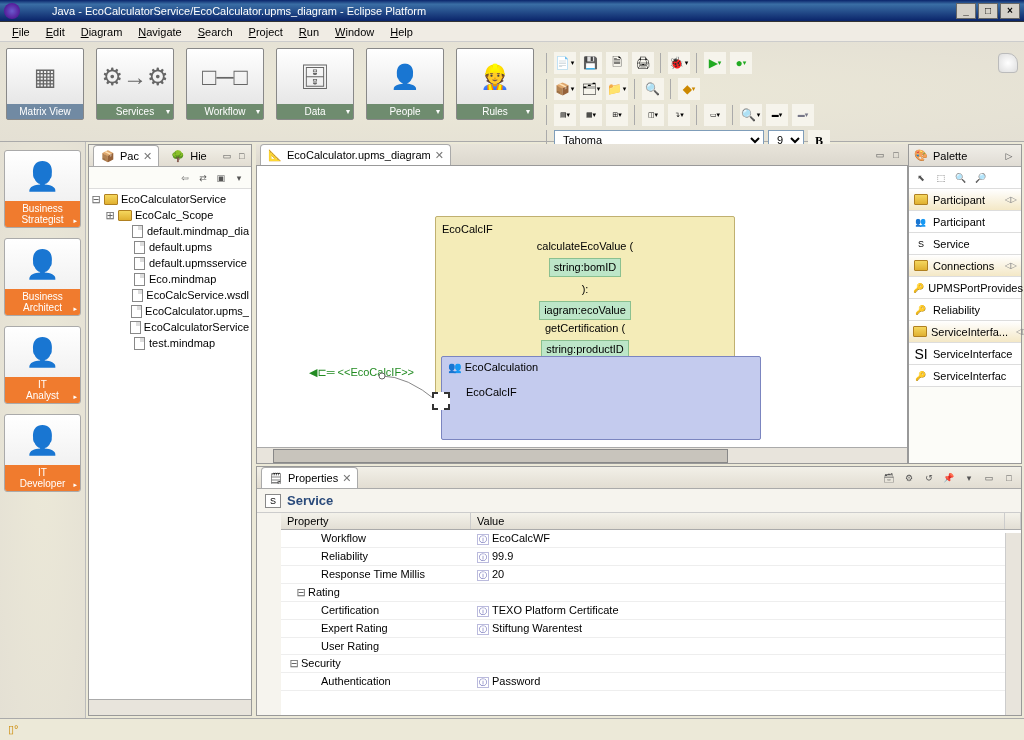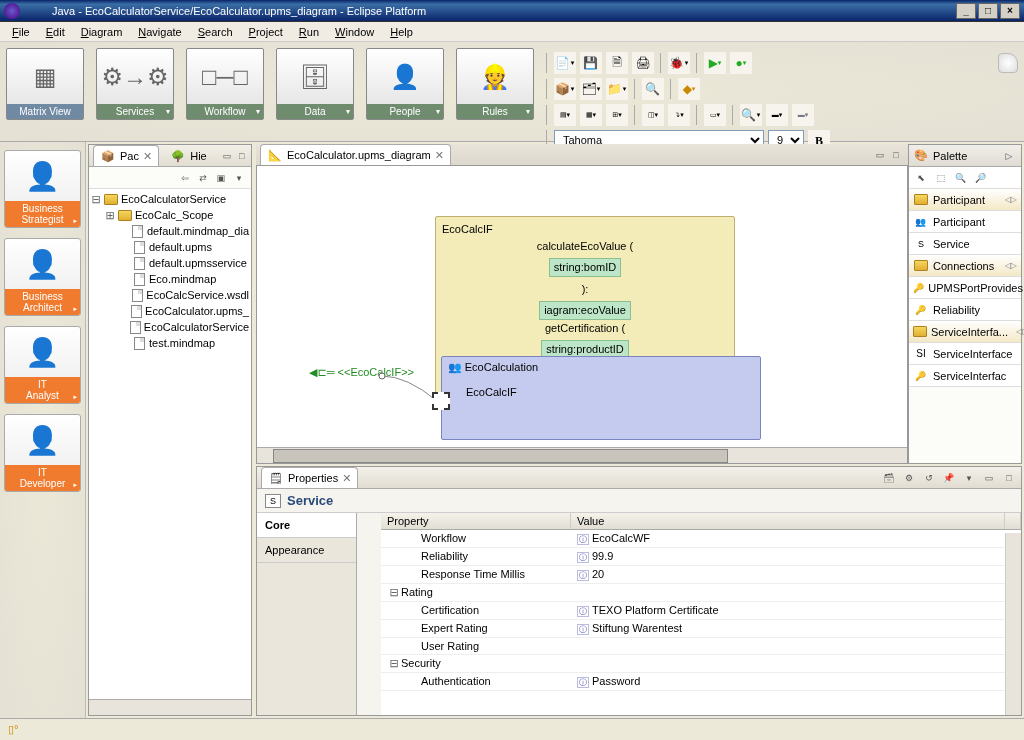--- a/index.html
+++ b/index.html
@@ -418,21 +418,21 @@
               </div>
               <div class="palrow sec">
                 <span class="ti">
                   <span class="ico-folder"></span>
                 </span>
                 <span>ServiceInterfa...</span>
                 <div class="spacer"></div>
                 <span style="font-size:8px;color:#888">◁▷</span>
               </div>
               <div class="palrow">
-                <span class="ti" style="font-size:10px">SI</span>
+                <span class="ti" style="font-size:14px">SI</span>
                 <span>ServiceInterface</span>
               </div>
               <div class="palrow">
                 <span class="ti" style="font-size:9px">🔑</span>
                 <span>ServiceInterfac</span>
               </div>
             </div>
         </div>
       </div>
 
@@ -450,44 +450,40 @@
           <div class="panelbtn">📌</div>
           <div class="panelbtn">▾</div>
           <div class="panelbtn">▭</div>
           <div class="panelbtn">□</div>
         </div>
         <div style="padding:4px 8px;border-bottom:1px solid #ccc;display:flex;align-items:center;gap:6px;">
           <span style="width:16px;height:14px;border:1px solid #888;background:#fff;display:inline-flex;align-items:center;justify-content:center;font-size:9px;">S</span>
           <span style="font-weight:bold;color:#2a4a7a;font-size:13px;">Service</span>
         </div>
         <div class="propmain">
-          <div class="proptabs" id="proptabs">
-              <div class="ptab active">Core</div>
-              <div class="ptab">Appearance</div>
-            </div>
           <div class="proptable" id="proptable">
               <div class="pcolh">
                 <div class="pc1">Property</div>
                 <div class="pc2">Value</div>
                 <div style="width:16px"></div>
               </div>
               <div class="pr">
                 <div class="pc1" style="padding-left:26px"><span class="pexp"></span>Workflow</div>
                 <div class="pc2"><span style="color:#55a;font-size:8px;border:1px solid #bbd;padding:0 1px;margin-right:3px">ⓘ</span>EcoCalcWF</div>
               </div>
               <div class="pr">
                 <div class="pc1" style="padding-left:26px"><span class="pexp"></span>Reliability</div>
                 <div class="pc2"><span style="color:#55a;font-size:8px;border:1px solid #bbd;padding:0 1px;margin-right:3px">ⓘ</span>99.9</div>
               </div>
               <div class="pr">
                 <div class="pc1" style="padding-left:26px"><span class="pexp"></span>Response Time Millis</div>
                 <div class="pc2"><span style="color:#55a;font-size:8px;border:1px solid #bbd;padding:0 1px;margin-right:3px">ⓘ</span>20</div>
               </div>
               <div class="pr">
-                <div class="pc1" style="padding-left:6px"><span class="pexp">⊟</span>Rating</div>
+                <div class="pc1" style="padding-left:13px"><span class="pexp">⊟</span>Rating</div>
                 <div class="pc2"></div>
               </div>
               <div class="pr">
                 <div class="pc1" style="padding-left:26px"><span class="pexp"></span>Certification</div>
                 <div class="pc2"><span style="color:#55a;font-size:8px;border:1px solid #bbd;padding:0 1px;margin-right:3px">ⓘ</span>TEXO Platform Certificate</div>
               </div>
               <div class="pr">
                 <div class="pc1" style="padding-left:26px"><span class="pexp"></span>Expert Rating</div>
                 <div class="pc2"><span style="color:#55a;font-size:8px;border:1px solid #bbd;padding:0 1px;margin-right:3px">ⓘ</span>Stiftung Warentest</div>
               </div>

